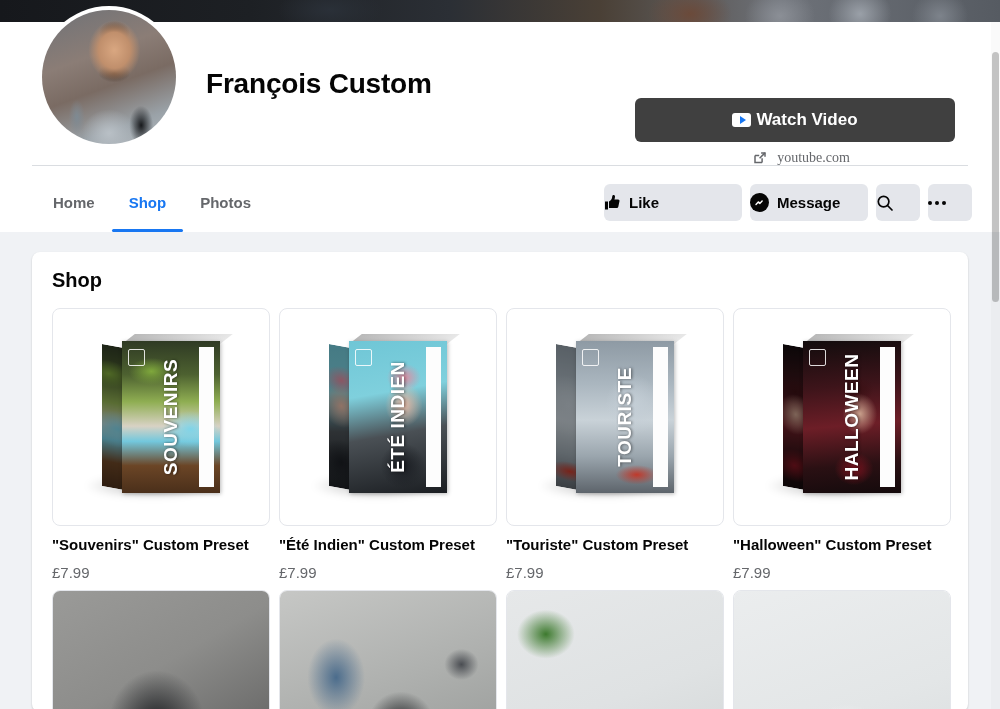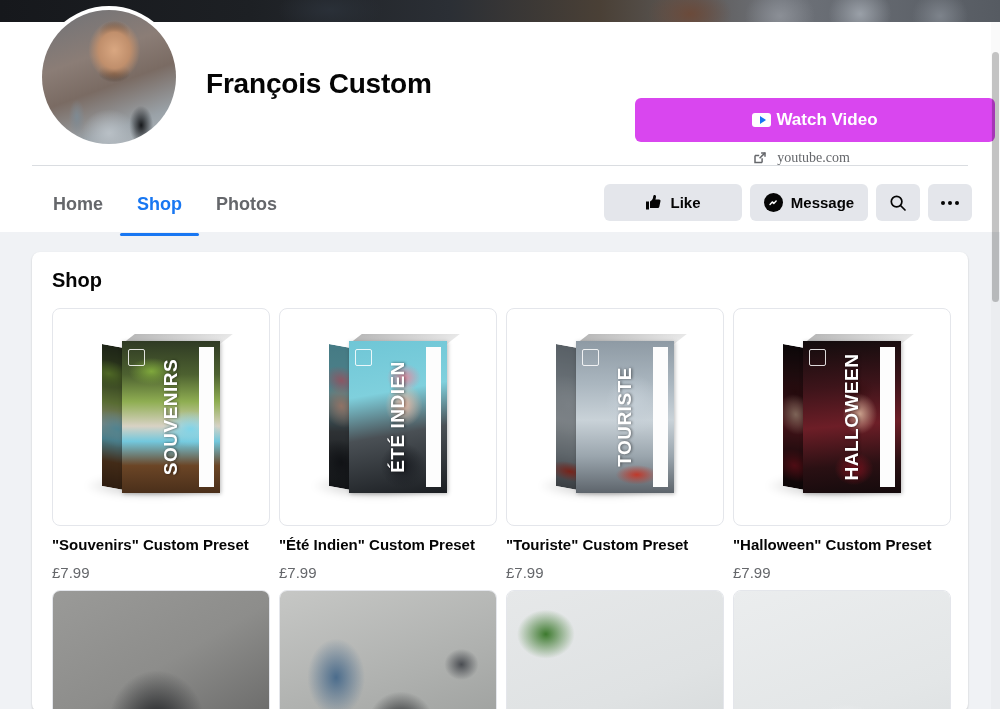--- a/index.html
+++ b/index.html
@@ -57,22 +57,22 @@
     font-size: 28px; font-weight: bold; color: #050505;
     letter-spacing: -0.2px;
   }
   .handle {
     position: absolute; left: 206px; top: 85px;
     font-size: 16px; color: #65676b;
   }
 
   .watch-btn {
     position: absolute; left: 635px; top: 76px;
-    width: 360px; height: 44px; border-radius: 6px;
-    background: #d946ef; border: none; cursor: pointer;
+    width: 320px; height: 44px; border-radius: 6px;
+    background: #404040; border: none; cursor: pointer;
     display: flex; align-items: center; justify-content: center; gap: 5px;
   }
   .watch-btn-label { font-size: 17px; font-weight: bold; color: #fff; }
   .yt-icon {
     width: 19px; height: 14px; border-radius: 3px; background: #fff;
     display: flex; align-items: center; justify-content: center;
   }
   .yt-icon::after {
     content: ""; width: 0; height: 0;
     border-left: 6px solid #1877f2;
@@ -90,41 +90,41 @@
 
   .divider {
     position: absolute; left: 32px; top: 143px; width: 936px; height: 1px;
     background: #dadde1;
   }
 
   
   .tabs { position: absolute; left: 36px; top: 156px; display: flex; }
   .tab {
     position: relative; padding: 16px 17px 18px; cursor: pointer;
-    font-size: 18px; font-weight: bold; color: #65676b;
+    font-size: 15px; font-weight: bold; color: #65676b;
     display: flex; align-items: flex-end; gap: 6px; border-radius: 6px 6px 0 0;
   }
   .tab.active { color: #1877f2; }
   .tab.active::after {
     content: ""; position: absolute; left: 0; right: 0; bottom: -3px;
     height: 3px; background: #1877f2; border-radius: 2px;
   }
   .caret {
     width: 0; height: 0; border-left: 5px solid transparent;
     border-right: 5px solid transparent; border-top: 6px solid #65676b;
     margin-top: 2px;
   }
 
   
   .actions {
     position: absolute; right: 28px; top: 162px; display: flex; gap: 8px;
   }
   .act-btn {
     height: 37px; border-radius: 6px; background: #e4e6eb; border: none;
-    cursor: pointer; display: flex; align-items: center; justify-content: center;
+    cursor: pointer; display: flex; align-items: center; justify-content: flex-start;
     gap: 8px; font-size: 15px; font-weight: bold; color: #050505;
   }
   .act-like { width: 138px; }
   .act-msg { width: 118px; }
   .act-icon-btn { width: 44px; }
 
   .thumb-icon { width: 17px; height: 17px; position: relative; }
   .msg-icon {
     width: 19px; height: 19px; border-radius: 50%; background: #050505;
     display: flex; align-items: center; justify-content: center;

